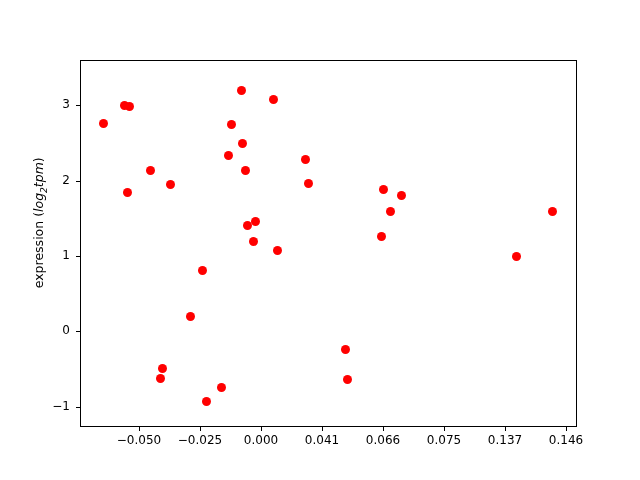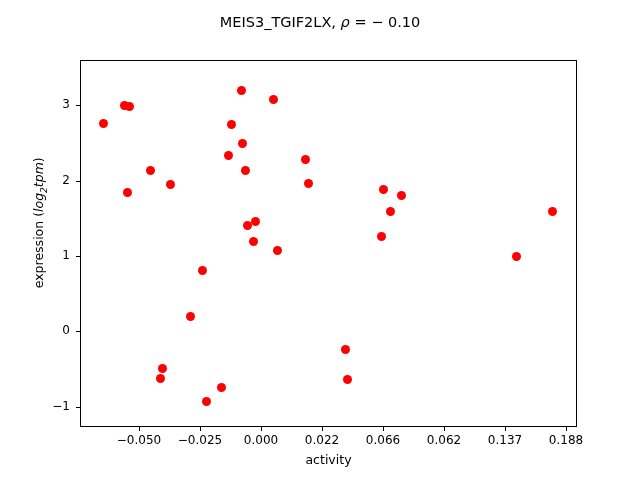--- a/index.html
+++ b/index.html
@@ -118,21 +118,20 @@
     white-space: pre;
   }
   sub { font-size: 0.72em; }
 </style>
 </head>
 <body>
 
 <div id="figure">
 
   <div id="title-block">
-    <div class="title-line"><span>MEIS3_TGIF2LX, </span><span class="ital">ρ</span><span> = − 0.10</span></div>
   </div>
 
   <div id="axes">
     <div id="plot-area">
         <div class="point" style="left: 22.93px; top: 62.55px; background: rgb(255, 0, 0); width: 9px; height: 9px; margin-left: -4.5px; margin-top: -4.5px;"></div>
         <div class="point" style="left: 43.43px; top: 44.46px; background: rgb(255, 0, 0); width: 9px; height: 9px; margin-left: -4.5px; margin-top: -4.5px;"></div>
         <div class="point" style="left: 48.55px; top: 45.97px; background: rgb(255, 0, 0); width: 9px; height: 9px; margin-left: -4.5px; margin-top: -4.5px;"></div>
         <div class="point" style="left: 46.11px; top: 131.88px; background: rgb(255, 0, 0); width: 9px; height: 9px; margin-left: -4.5px; margin-top: -4.5px;"></div>
         <div class="point" style="left: 69.05px; top: 109.27px; background: rgb(255, 0, 0); width: 9px; height: 9px; margin-left: -4.5px; margin-top: -4.5px;"></div>
         <div class="point" style="left: 89.05px; top: 123.59px; background: rgb(255, 0, 0); width: 9px; height: 9px; margin-left: -4.5px; margin-top: -4.5px;"></div>
@@ -166,38 +165,37 @@
   </div>
 
   <div id="ticks-layer">
       <div class="xtick" style="left: 139.04px;"></div>
       <div class="xticklabel" style="left: 139.04px;">−0.050</div>
       <div class="xtick" style="left: 200.04px;"></div>
       <div class="xticklabel" style="left: 200.04px;">−0.025</div>
       <div class="xtick" style="left: 261.04px;"></div>
       <div class="xticklabel" style="left: 261.04px;">0.000</div>
       <div class="xtick" style="left: 322.03px;"></div>
-      <div class="xticklabel" style="left: 322.03px;">0.022</div>
+      <div class="xticklabel" style="left: 322.03px;">0.041</div>
       <div class="xtick" style="left: 383.03px;"></div>
       <div class="xticklabel" style="left: 383.03px;">0.066</div>
       <div class="xtick" style="left: 444.03px;"></div>
-      <div class="xticklabel" style="left: 444.03px;">0.062</div>
+      <div class="xticklabel" style="left: 444.03px;">0.075</div>
       <div class="xtick" style="left: 505.02px;"></div>
       <div class="xticklabel" style="left: 505.02px;">0.137</div>
       <div class="xtick" style="left: 566.02px;"></div>
-      <div class="xticklabel" style="left: 566.02px;">0.188</div>
+      <div class="xticklabel" style="left: 566.02px;">0.146</div>
       <div class="ytick" style="top: 406.65px;"></div>
       <div class="yticklabel" style="top: 406.65px;">−1</div>
       <div class="ytick" style="top: 331.29px;"></div>
       <div class="yticklabel" style="top: 331.29px;">0</div>
       <div class="ytick" style="top: 255.93px;"></div>
       <div class="yticklabel" style="top: 255.93px;">1</div>
       <div class="ytick" style="top: 180.57px;"></div>
       <div class="yticklabel" style="top: 180.57px;">2</div>
       <div class="ytick" style="top: 105.22px;"></div>
       <div class="yticklabel" style="top: 105.22px;">3</div>
     </div>
 
-  <div id="xlabel">activity</div>
 
   <div id="ylabel"><span>expression (</span><span class="ital">log</span><sub class="ital">2</sub><span class="ital">tpm</span><span>)</span></div>
 
 </div>
 
 </body></html>

